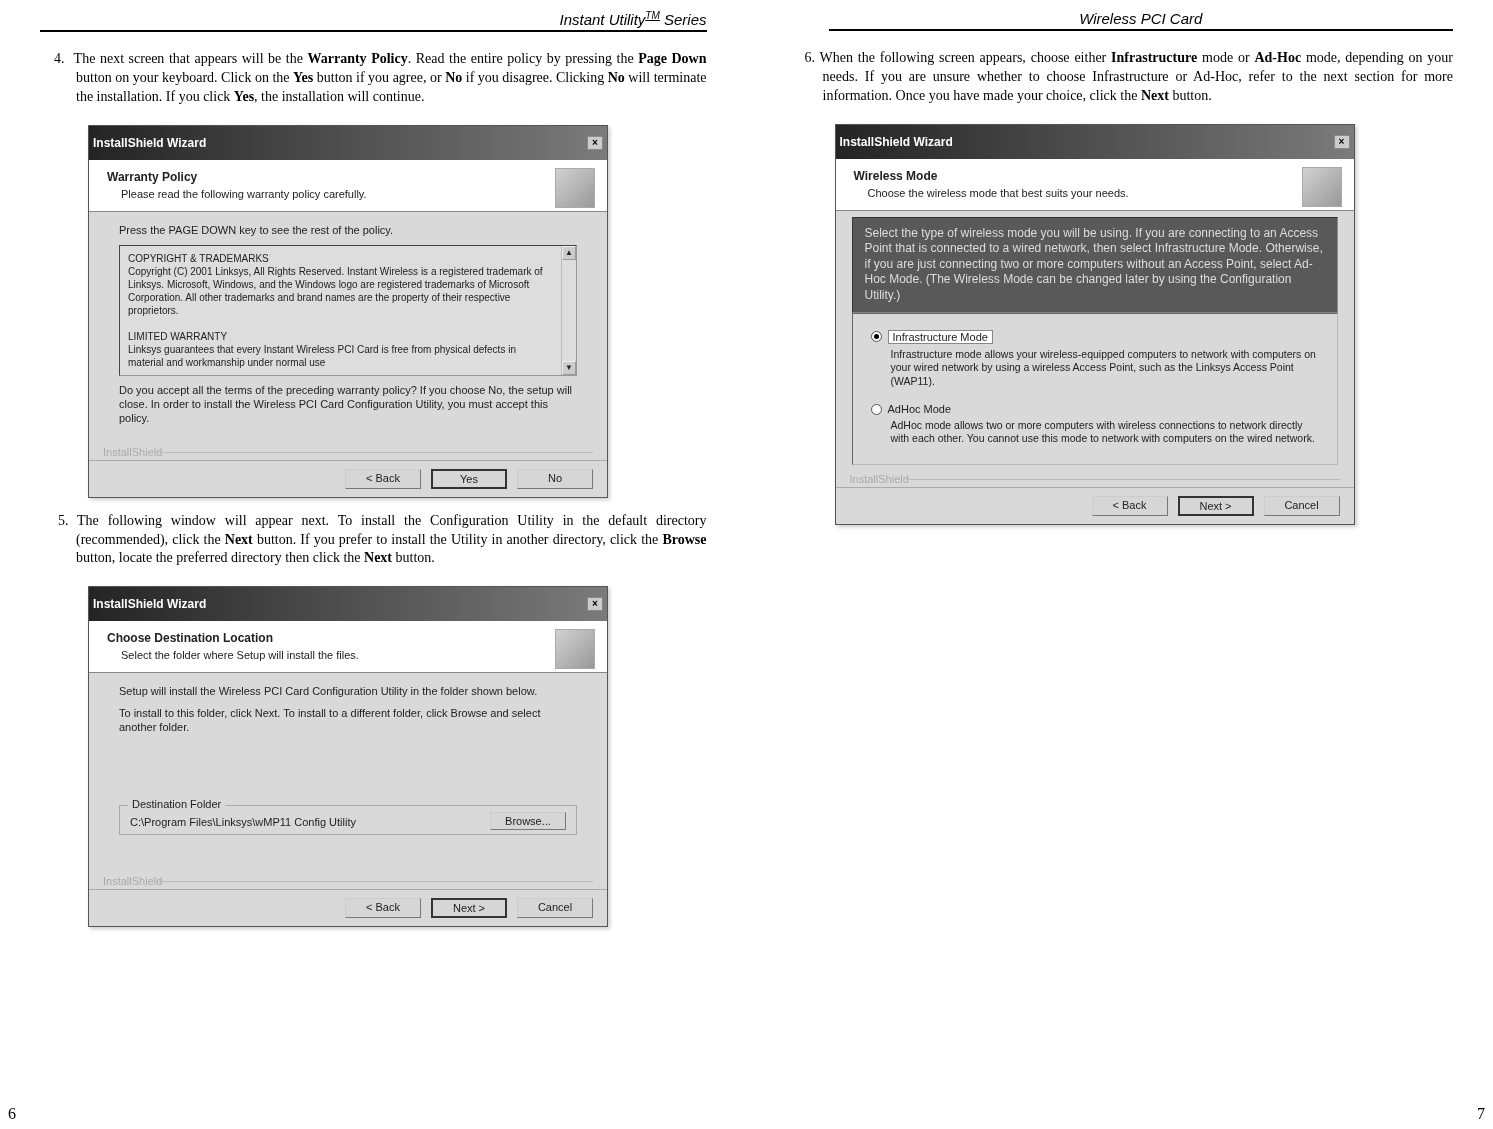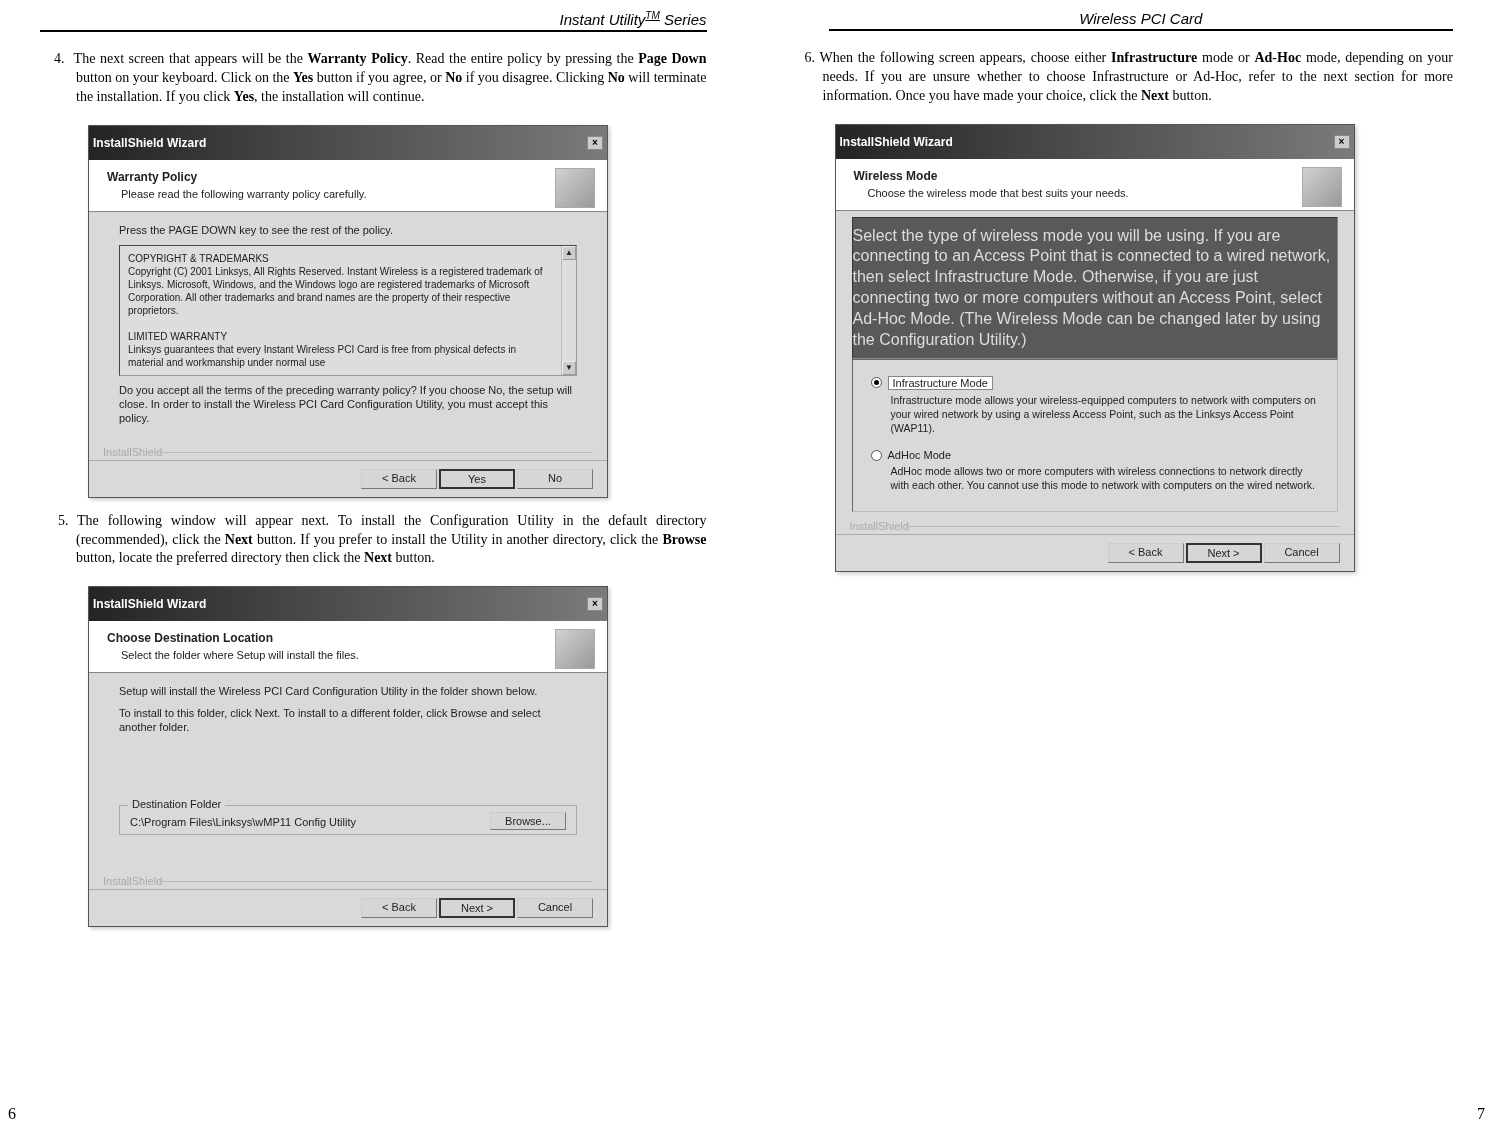--- a/index.html
+++ b/index.html
@@ -149,21 +149,21 @@
       content: '';
       position: absolute;
       left: 70px; right: 14px; top: 50%;
       border-top: 1px solid #bbb;
     }
     .btnrow {
       border-top: 1px solid #aaa;
       padding: 8px 14px;
       display: flex;
       justify-content: flex-end;
-      gap: 2px;
+      gap: 10px;
     }
     .btn {
       min-width: 76px;
       padding: 2px 10px;
       border: 1px outset #ccc;
       background: #d6d6d6;
       font-size: 11px;
       text-align: center;
       cursor: default;
     }
@@ -172,21 +172,21 @@
     .radio {
       width: 11px; height: 11px; border-radius: 50%;
       border: 1px solid #555; background: #fff; flex-shrink:0; margin-top:1px;
       display:inline-block; position: relative;
     }
     .radio.checked::after{
       content:''; position:absolute; left:2px; top:2px; width:5px; height:5px;
       background:#000; border-radius:50%;
     }
     .radio-panel { background:#d9d9d9; border:1px inset #bbb; padding:10px 14px; }
-    .intro-text { color:#ddd; background:#c2410c; padding:8px 0; font-size:16px; line-height:1.3; border:1px inset #888; margin-bottom:0;}
+    .intro-text { color:#ddd; background:#c2410c; padding:8px 12px; font-size:12px; line-height:1.3; border:1px inset #888; margin-bottom:0;}
     .mode-block { padding: 6px 4px 8px 4px; }
     .mode-title { font-size:11px; }
     .mode-box { border:1px solid #888; display:inline-block; padding:0 4px; background:#ffffff;}
     .mode-desc { margin-left: 20px; font-size: 10.5px; margin-top:3px; line-height:1.3;}
     .mid-tight { padding: 6px 16px 6px 16px; }
     .txtbox-content { padding-right: 18px; }
   </style>
 </head>
 <body>
 

